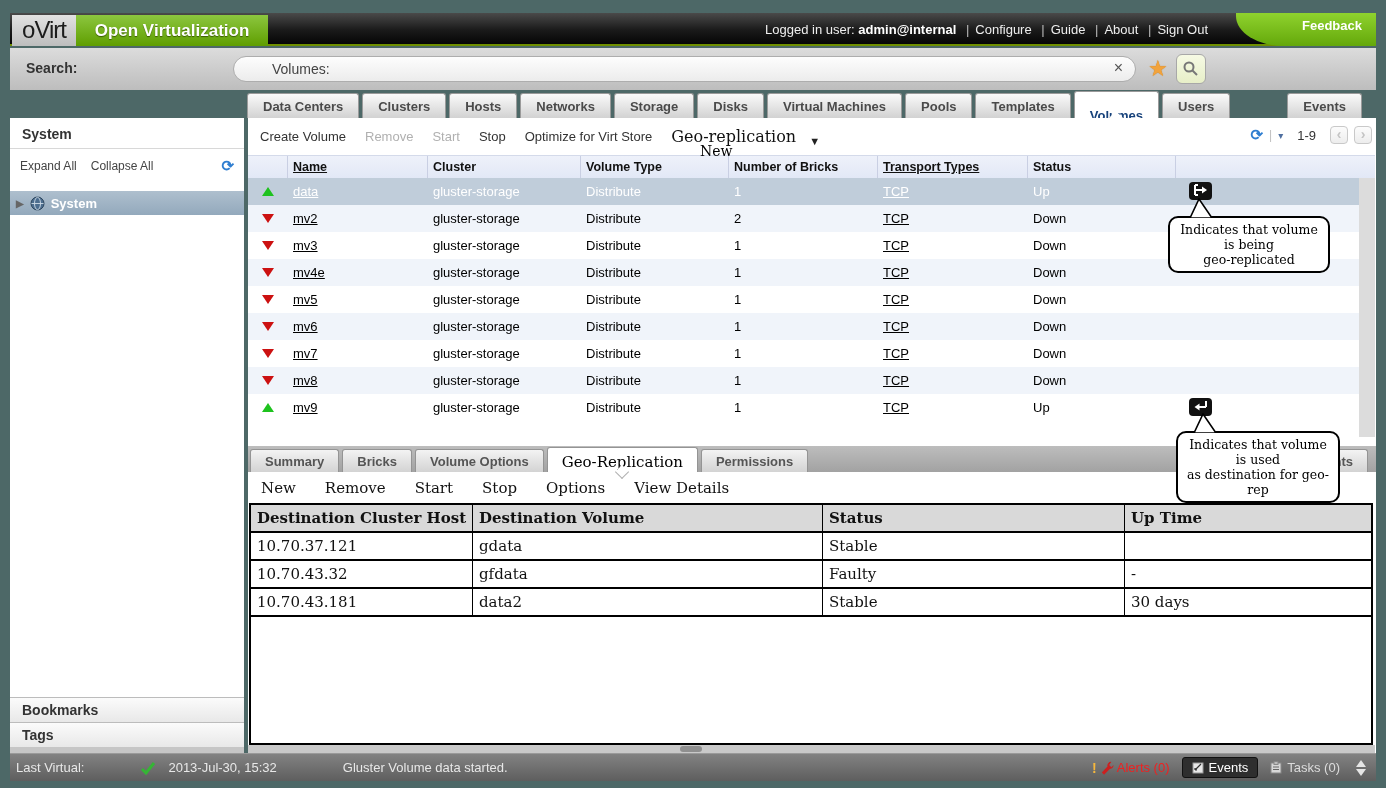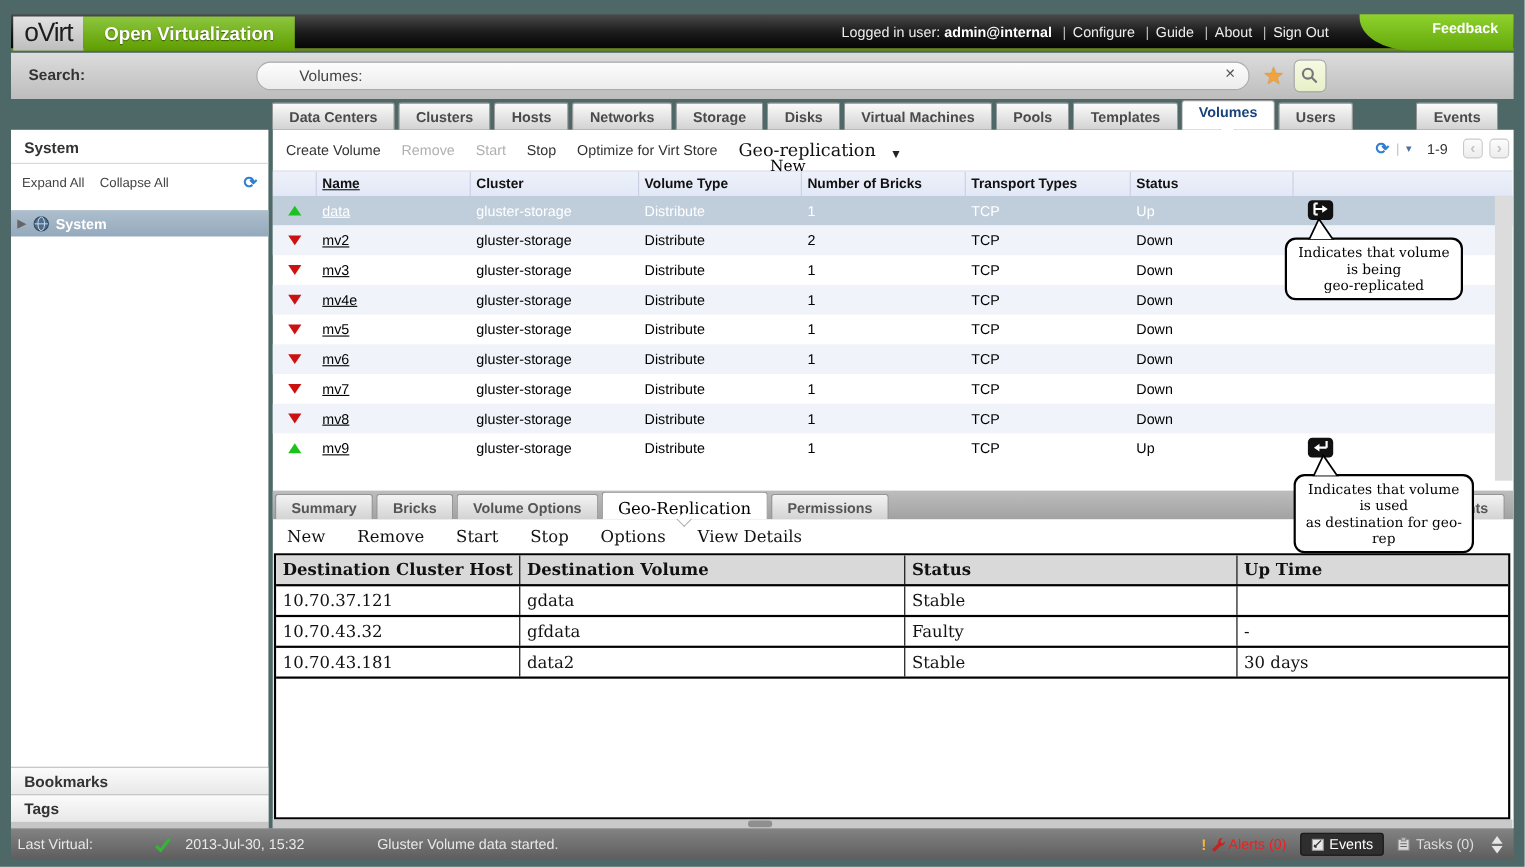--- a/index.html
+++ b/index.html
@@ -31,21 +31,21 @@
   .search-clear { position:absolute; right:12px; top:2px; color:#555; font-size:16px; cursor:pointer; }
   .star-icon { position:absolute; left:1138px; top:8px; font-size:22px; color:#f2a33c; text-shadow:0 0 1px #b87312; }
   .search-btn { position:absolute; left:1166px; top:6px; width:30px; height:30px; background:linear-gradient(#f6fae4,#e7efc8);
     border:1px solid #a8a8a8; border-radius:6px; text-align:center; }
 
   
   .tabs-bar { position:absolute; left:10px; top:90px; width:1366px; height:28px; display:flex; align-items:flex-end;
     padding-left:237px; gap:3px; }
   .tab { background:linear-gradient(#fafafa,#d2d2d2); border:1px solid #9a9a9a; border-bottom:none;
     border-radius:3px 3px 0 0; font-size:13px; font-weight:bold; color:#4a4a4a; padding:5px 15px 4px; height:25px; white-space:nowrap; }
-  .tab.active { background:#fff; color:#17427b; height:27px; padding-top:2px; position:relative; }
+  .tab.active { background:#fff; color:#17427b; height:27px; padding-top:16px; position:relative; }
   .tab.active::after { content:""; position:absolute; left:50%; bottom:-5px; margin-left:-5px; width:9px; height:9px;
     background:#fff; transform:rotate(45deg); border-right:1px solid #aaa; border-bottom:1px solid #aaa; }
   .tab-events { position:absolute; right:14px; bottom:0; }
 
   
   .sidebar { position:absolute; left:10px; top:118px; width:234px; height:635px; background:#fff; }
   .sb-title { font-size:14px; font-weight:bold; color:#333; padding:8px 12px 6px; border-bottom:1px solid #d8d8d8; }
   .sb-links { display:flex; align-items:center; gap:14px; font-size:12px; color:#444; padding:8px 10px; }
   .sb-refresh { margin-left:auto; color:#2f7ed0; font-size:15px; font-weight:bold; }
   .sb-tree-row { margin-top:8px; height:24px; background:linear-gradient(#aebfce,#93a9bc); color:#fff; font-weight:bold;
@@ -76,21 +76,21 @@
 
   .vheader { position:absolute; left:0; top:37px; width:1127px; height:23px; display:flex;
     background:linear-gradient(#eef1fa,#e2e8f6); border-top:1px solid #d4daea; font-size:12.5px; font-weight:bold; color:#111; }
   .vh { border-right:1px solid #c9cfe3; padding:4px 0 0 5px; height:100%; }
   .vrow { position:absolute; left:0; width:1111px; height:27px; display:flex; font-size:13px; color:#000; }
   .vrow.alt { background:#f0f4fa; }
   .vrow.sel { background:#c0cdda; color:#fff; width:1127px; }
   .vc { padding:6px 0 0 5px; height:100%; }
   .w-ic { width:40px; display:flex; justify-content:center; padding:0; align-items:center; }
   .w-name { width:140px;text-decoration:underline; } .w-clu { width:153px; } .w-typ { width:148px; } .w-brk { width:149px; }
-  .w-tra { width:150px; } .w-sta { width:148px; } .w-gic { flex:1; padding-top:4px; }
+  .w-tra { width:150px;text-decoration:underline; } .w-sta { width:148px; } .w-gic { flex:1; padding-top:4px; }
   .tri { width:0; height:0; border-left:6px solid transparent; border-right:6px solid transparent; }
   .tri.up { border-bottom:9px solid #1ec21e; }
   .tri.down { border-top:9px solid #cc1111; }
   .geo-icon { display:inline-block; width:23px; height:18px; background:#111; border-radius:4px; margin-left:8px; text-align:center; }
   .vscroll { position:absolute; left:1111px; top:60px; width:16px; height:259px; background:#dcdcdc; }
 
   
   .subtab-band { position:absolute; left:0; top:328px; width:100%; height:26px; background:linear-gradient(#bdbdbd,#a2a2a2);
     display:flex; align-items:flex-end; gap:3px; padding-left:2px; }
   .stab { background:linear-gradient(#f3f3f3,#d3d3d3); border:1px solid #949494; border-bottom:none; border-radius:3px 3px 0 0;

